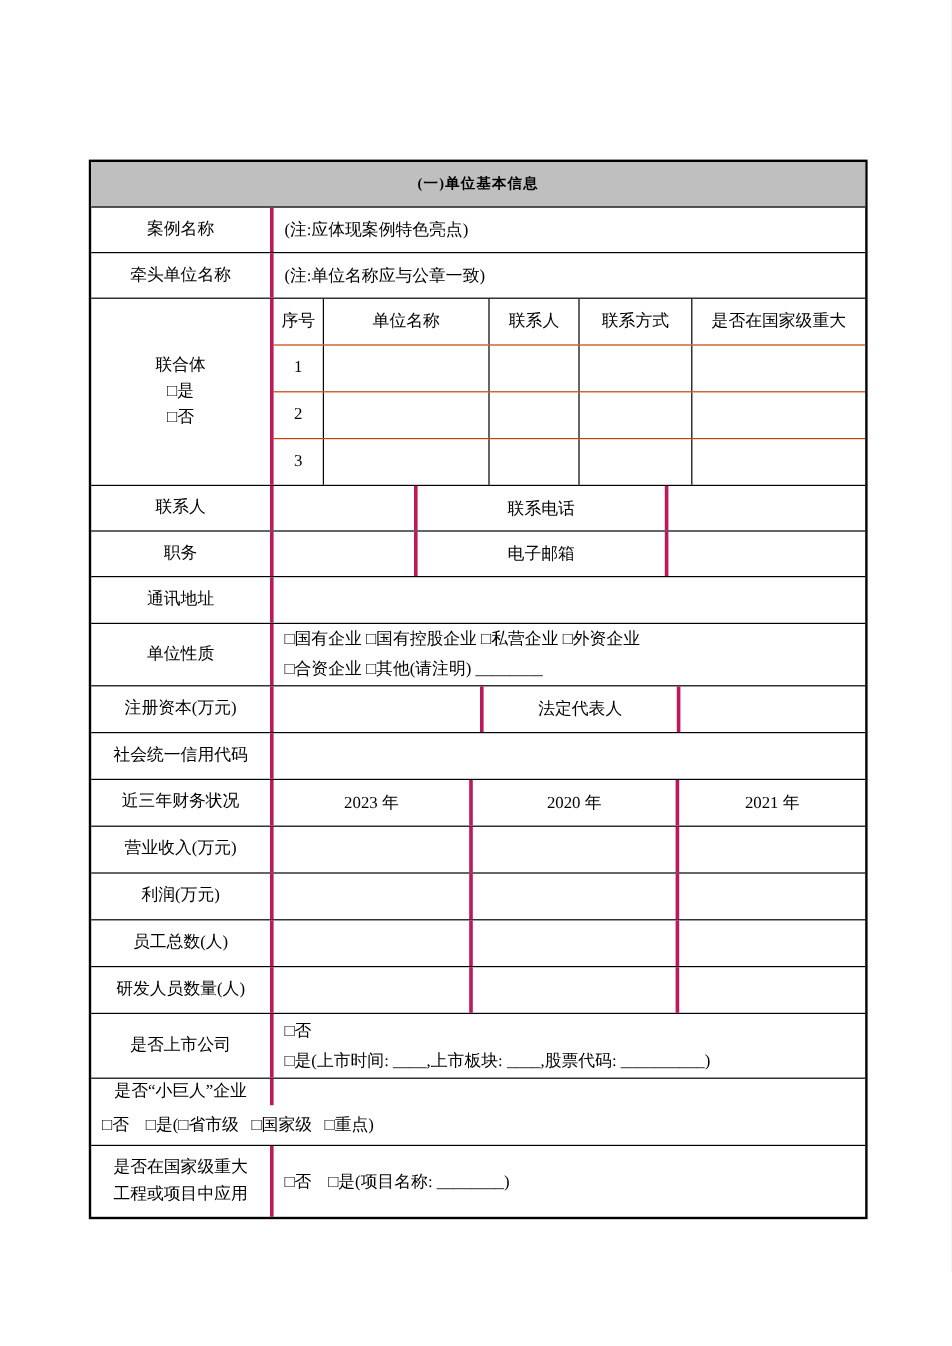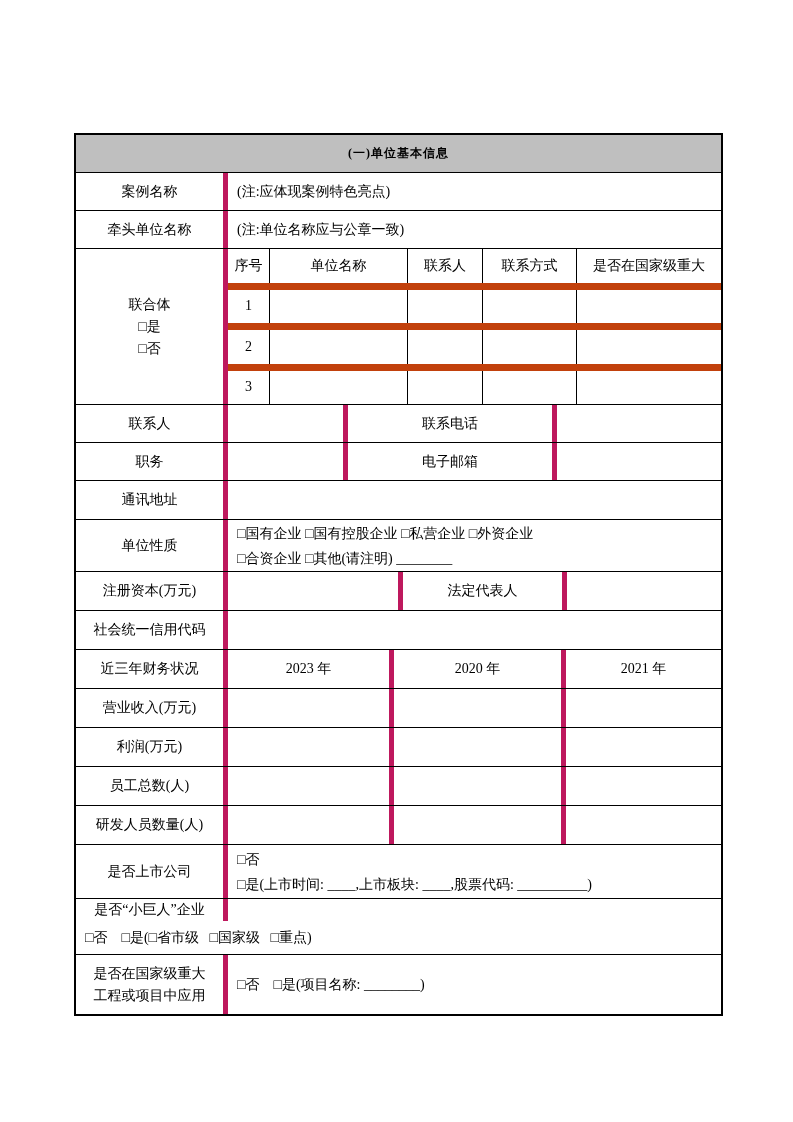--- a/index.html
+++ b/index.html
@@ -14,32 +14,32 @@
     overflow:hidden;
   }
   .form-table {
     position:absolute; left:74px; top:133px; width:649px;
     border:2px solid #000;
     display:flex; flex-direction:column;
     background:#fff;
   }
   .tr { display:flex; flex-direction:row; border-bottom:1px solid #000; }
   .tr:last-child { border-bottom:none; }
-  .td { border-right:5px solid #be185d; display:flex; align-items:center; overflow:hidden; }
+  .td { border-right:3px solid #be185d; display:flex; align-items:center; overflow:hidden; }
   .td.last { border-right:none; flex:1; }
   .label-col { width:152px; flex:none; justify-content:center; text-align:center; flex-direction:column; line-height:22px; padding:0 2px; }
   .value { padding-left:9px; white-space:pre-wrap; }
   .center { justify-content:center; text-align:right; padding:0; }
   .multiline { flex-direction:column; align-items:flex-start; justify-content:center; line-height:25px; padding-left:9px; white-space:pre-wrap; }
   .h38 { height:38px; } .h39 { height:39px; } .h52 { height:52px; }
   .h54 { height:54px; } .h56 { height:56px;flex-direction:column; } .h59 { height:59px; } .h156 { height:156px; }
   .header-row { justify-content:center; align-items:center; font-weight:bold; font-size:12px; letter-spacing:1px; }
   
   .joint-right { flex:1; display:flex; flex-direction:column; }
-  .joint-row { display:flex; flex:1; border-bottom:7px solid #c2410c; }
+  .joint-row { display:flex; flex:1; border-bottom:1px solid #c2410c; }
   .joint-row:last-child { border-bottom:none; }
   .jc { border-right:1px solid #000; display:flex; align-items:center; justify-content:center; text-align:center; overflow:hidden; }
   .jc:last-child { border-right:none; flex:1; }
   .jw1 { width:42px; flex:none; } .jw2 { width:138px; flex:none; }
   .jw3 { width:75px; flex:none; } .jw4 { width:94px; flex:none; }
   
   .c-v1 { width:120px; flex:none; } .c-l2 { width:209px; flex:none; justify-content:center; }
   
   .cap-v1 { width:175px; flex:none; } .cap-l2 { width:164px; flex:none; justify-content:center; }
   

